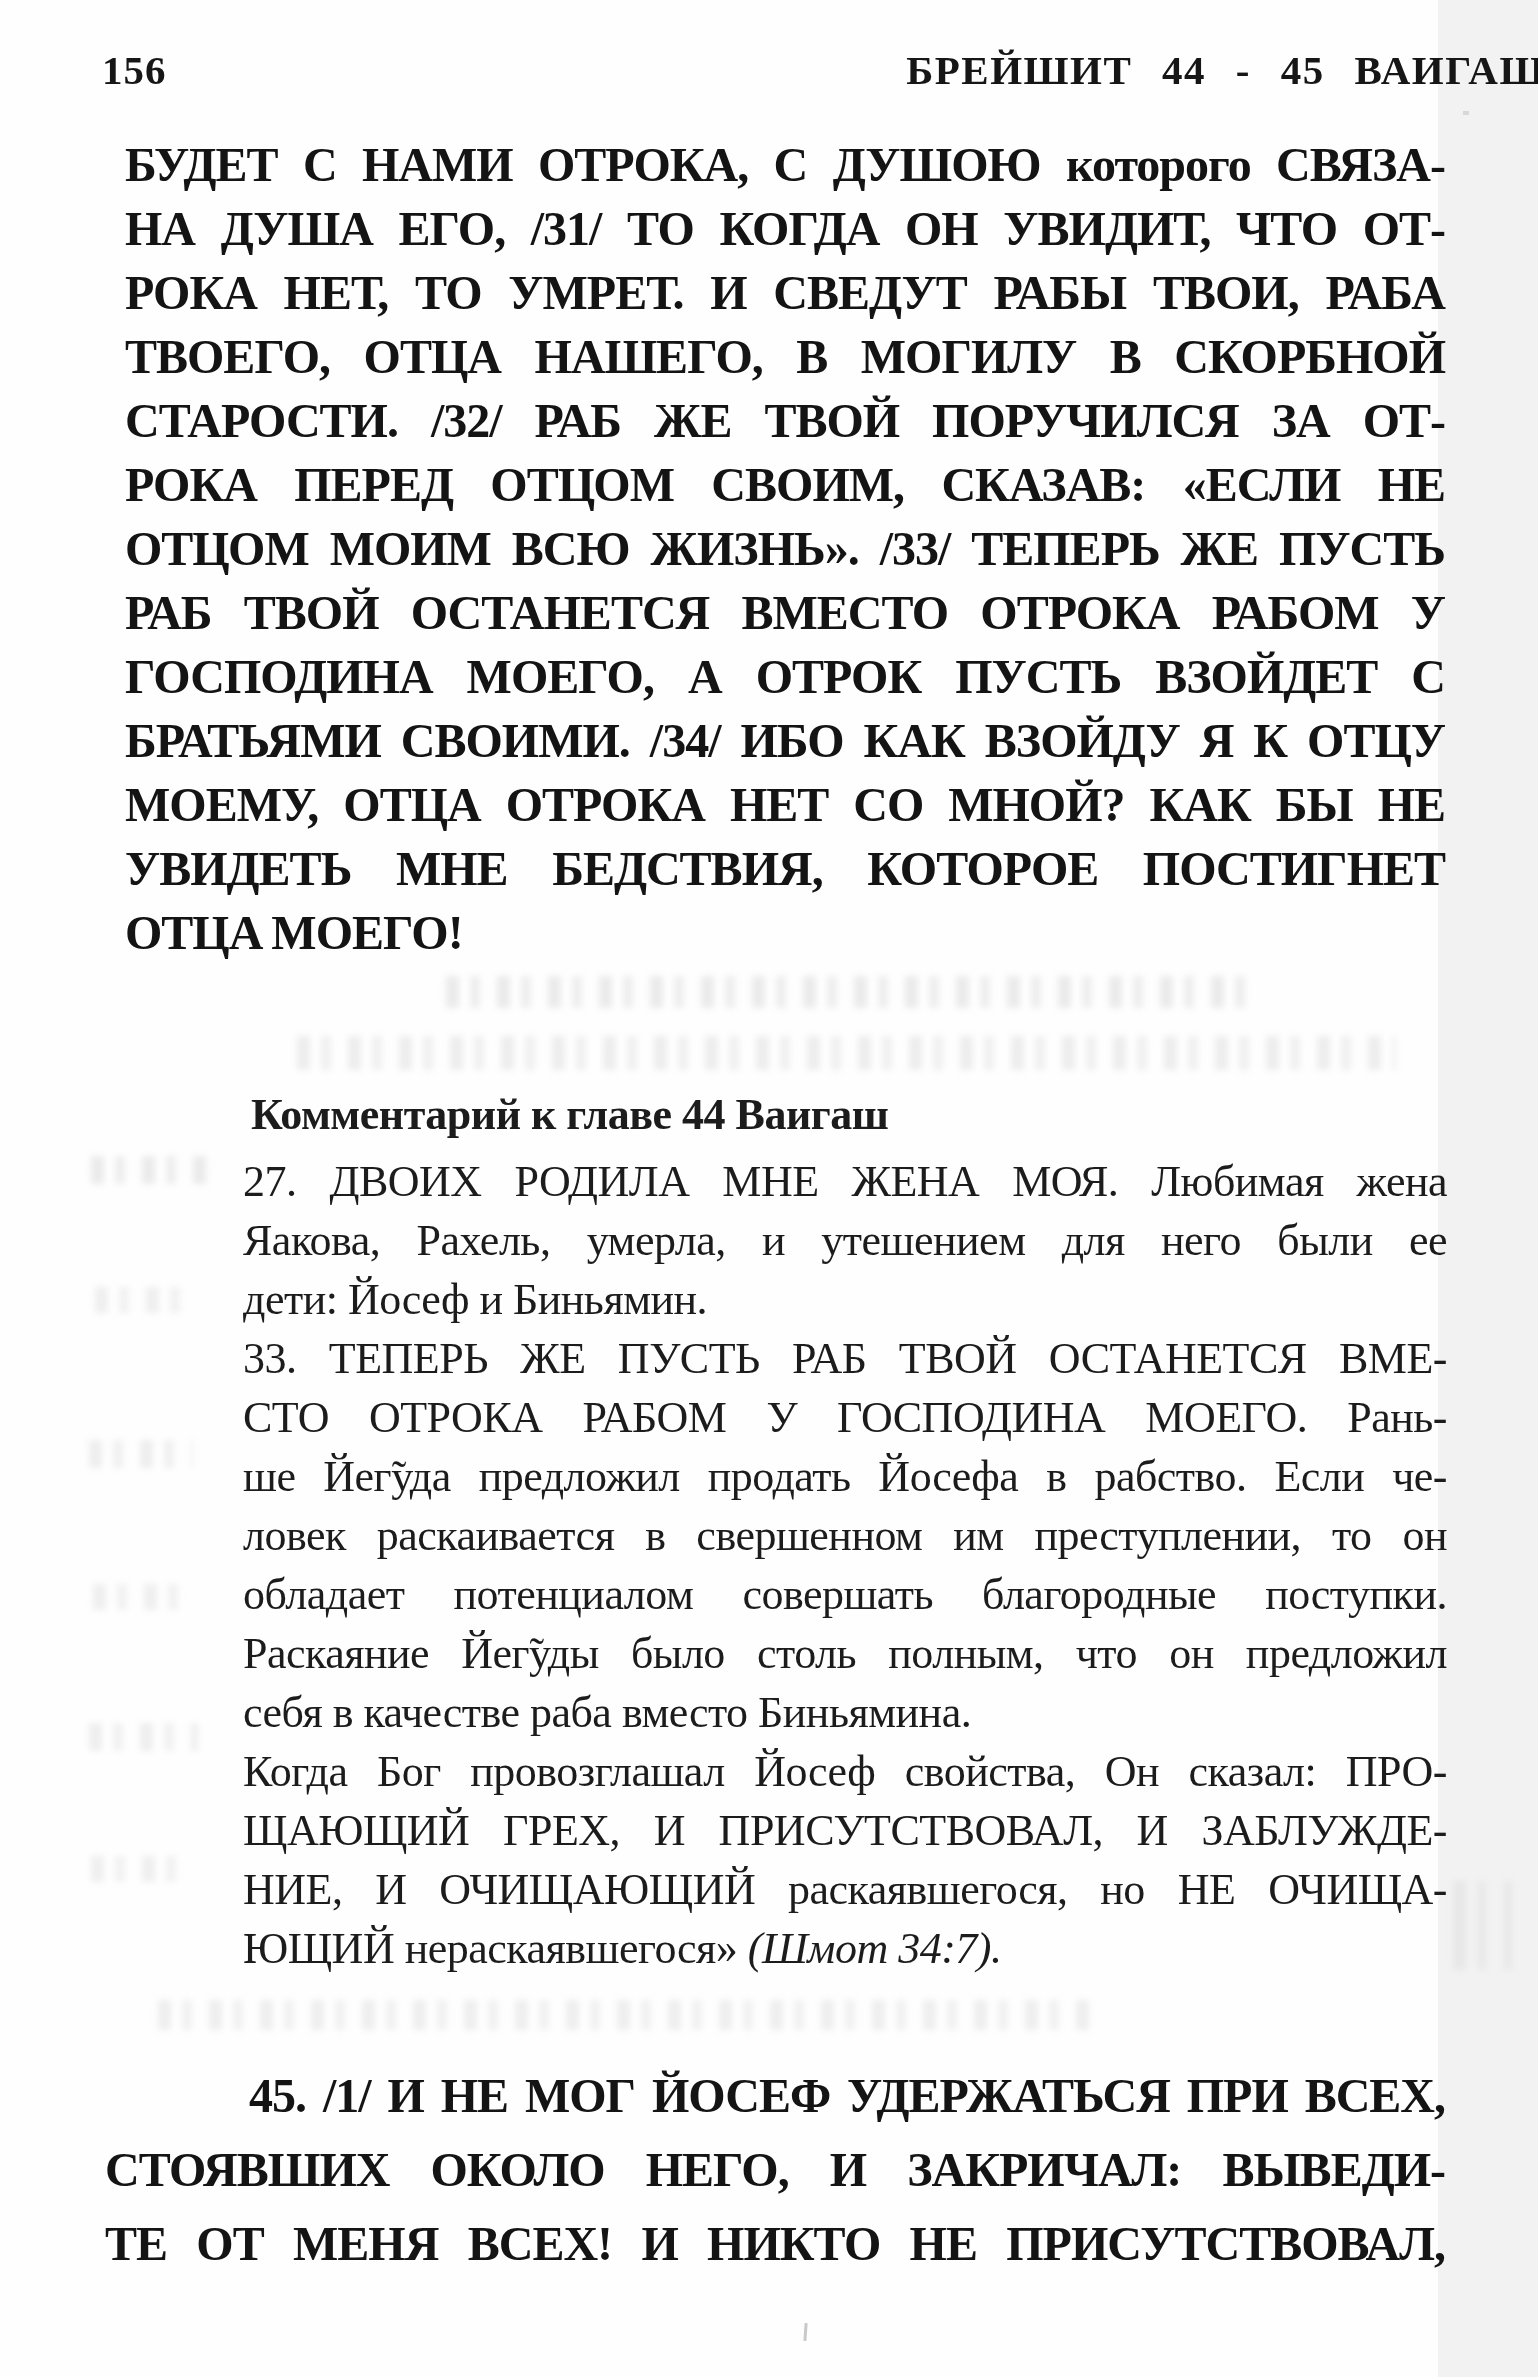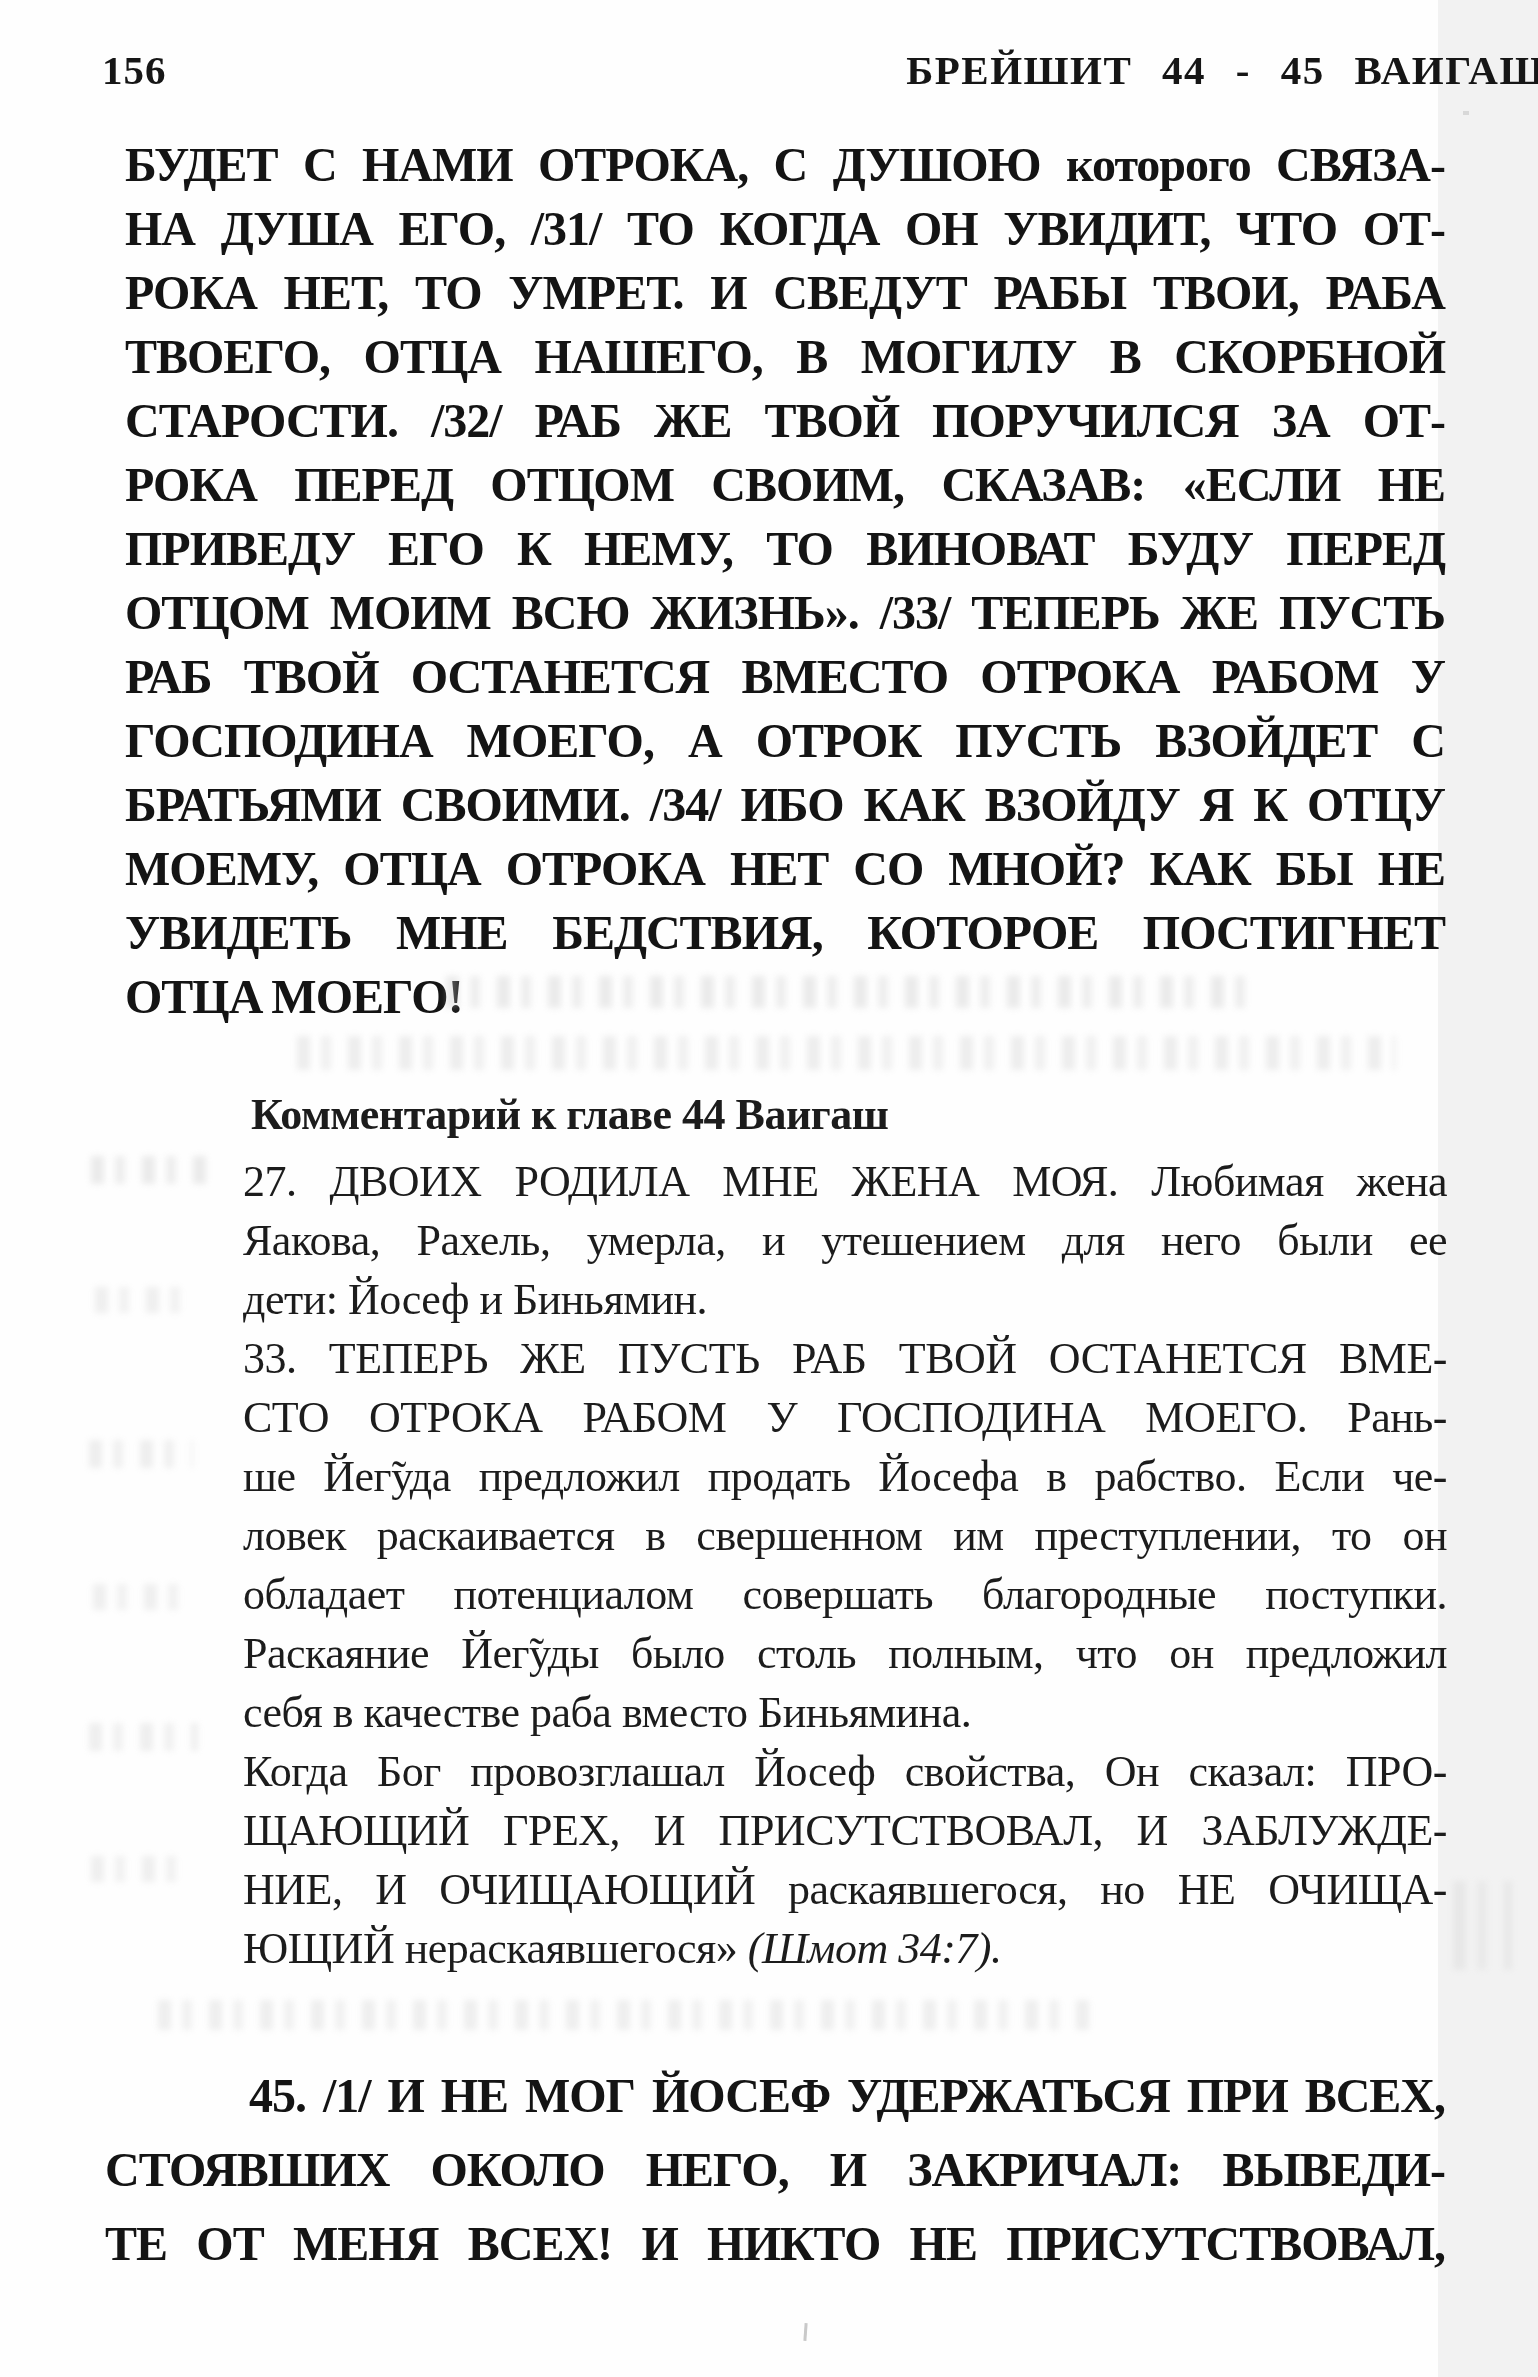--- a/index.html
+++ b/index.html
@@ -115,21 +115,20 @@
     <span class="running-title">БРЕЙШИТ 44 - 45 ВАИГАШ</span>
   </div>
 
   <section class="torah-block torah-44">
       <div class="line">БУДЕТ С НАМИ ОТРОКА, С ДУШОЮ которого СВЯЗА-</div>
       <div class="line">НА ДУША ЕГО, /31/ ТО КОГДА ОН УВИДИТ, ЧТО ОТ-</div>
       <div class="line">РОКА НЕТ, ТО УМРЕТ. И СВЕДУТ РАБЫ ТВОИ, РАБА</div>
       <div class="line">ТВОЕГО, ОТЦА НАШЕГО, В МОГИЛУ В СКОРБНОЙ</div>
       <div class="line">СТАРОСТИ. /32/ РАБ ЖЕ ТВОЙ ПОРУЧИЛСЯ ЗА ОТ-</div>
       <div class="line">РОКА ПЕРЕД ОТЦОМ СВОИМ, СКАЗАВ: «ЕСЛИ НЕ</div>
-      <div class="line">ПРИВЕДУ ЕГО К НЕМУ, ТО ВИНОВАТ БУДУ ПЕРЕД</div>
       <div class="line">ОТЦОМ МОИМ ВСЮ ЖИЗНЬ». /33/ ТЕПЕРЬ ЖЕ ПУСТЬ</div>
       <div class="line">РАБ ТВОЙ ОСТАНЕТСЯ ВМЕСТО ОТРОКА РАБОМ У</div>
       <div class="line">ГОСПОДИНА МОЕГО, А ОТРОК ПУСТЬ ВЗОЙДЕТ С</div>
       <div class="line">БРАТЬЯМИ СВОИМИ. /34/ ИБО КАК ВЗОЙДУ Я К ОТЦУ</div>
       <div class="line">МОЕМУ, ОТЦА ОТРОКА НЕТ СО МНОЙ? КАК БЫ НЕ</div>
       <div class="line">УВИДЕТЬ МНЕ БЕДСТВИЯ, КОТОРОЕ ПОСТИГНЕТ</div>
       <div class="line flush">ОТЦА МОЕГО!</div>
     </section>
 
   <section class="commentary">

